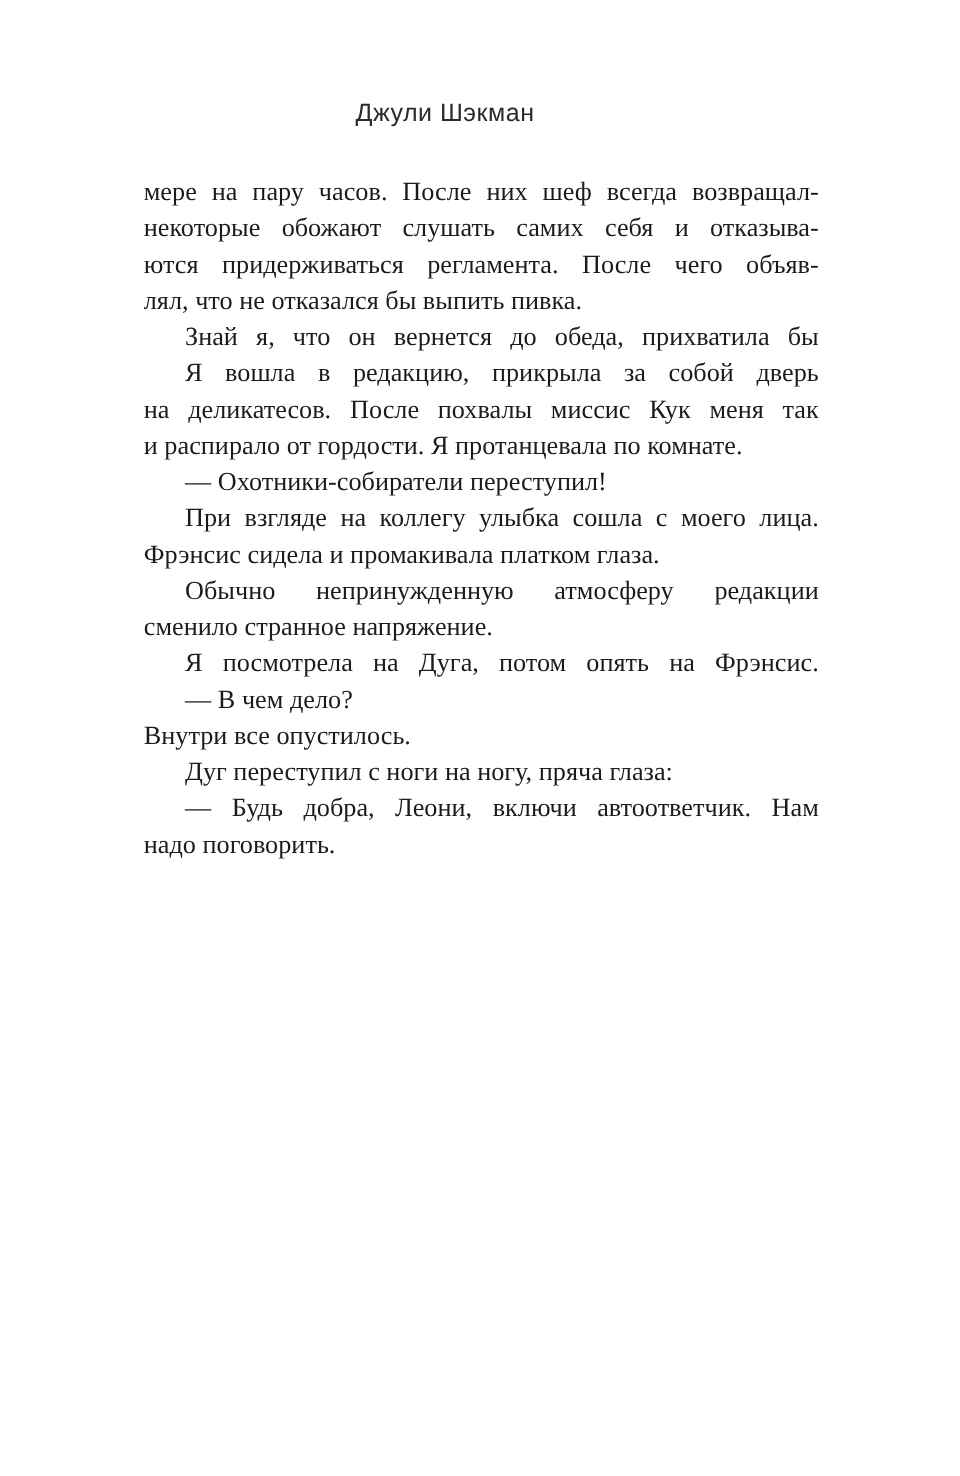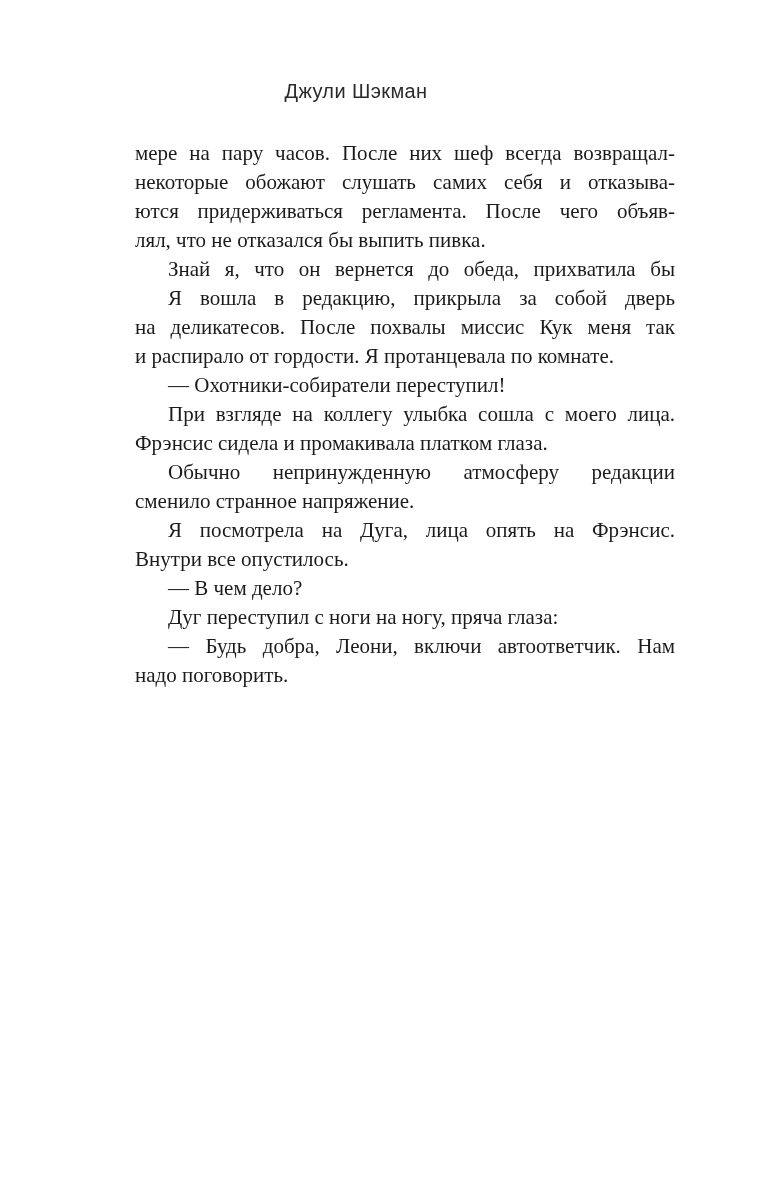--- a/index.html
+++ b/index.html
@@ -28,21 +28,20 @@
     letter-spacing: 0.4px;
     color: #2a2a2a;
   }
   .body-text {
     position: absolute;
     top: 139px;
     left: 115px;
     width: 540px;
     font-size: 21px;
     line-height: 29px;
-    margin-left: 20px;
   }
   .line {
     text-align: justify;
     text-align-last: justify;
   }
   .line.para-end {
     text-align-last: left;
   }
   .line.indent {
     text-indent: 33px;
@@ -60,20 +59,20 @@
       <div class="line para-end">лял, что не отказался бы выпить пивка.</div>
       <div class="line indent">Знай я, что он вернется до обеда, прихватила бы</div>
       <div class="line indent">Я вошла в редакцию, прикрыла за собой дверь</div>
       <div class="line">на деликатесов. После похвалы миссис Кук меня так</div>
       <div class="line para-end">и распирало от гордости. Я протанцевала по комнате.</div>
       <div class="line indent para-end">— Охотники-собиратели переступил!</div>
       <div class="line indent">При взгляде на коллегу улыбка сошла с моего лица.</div>
       <div class="line para-end">Фрэнсис сидела и промакивала платком глаза.</div>
       <div class="line indent">Обычно непринужденную атмосферу редакции</div>
       <div class="line para-end">сменило странное напряжение.</div>
-      <div class="line indent">Я посмотрела на Дуга, лица опять на Фрэнсис.</div>
+      <div class="line indent">Я посмотрела на Дуга, потом опять на Фрэнсис.</div>
+      <div class="line indent para-end">— В чем дело?</div>
       <div class="line para-end">Внутри все опустилось.</div>
-      <div class="line indent para-end">— В чем дело?</div>
       <div class="line indent para-end">Дуг переступил с ноги на ногу, пряча глаза:</div>
       <div class="line indent">— Будь добра, Леони, включи автоответчик. Нам</div>
       <div class="line para-end">надо поговорить.</div>
     </div>
 </div>
 
 </body></html>

